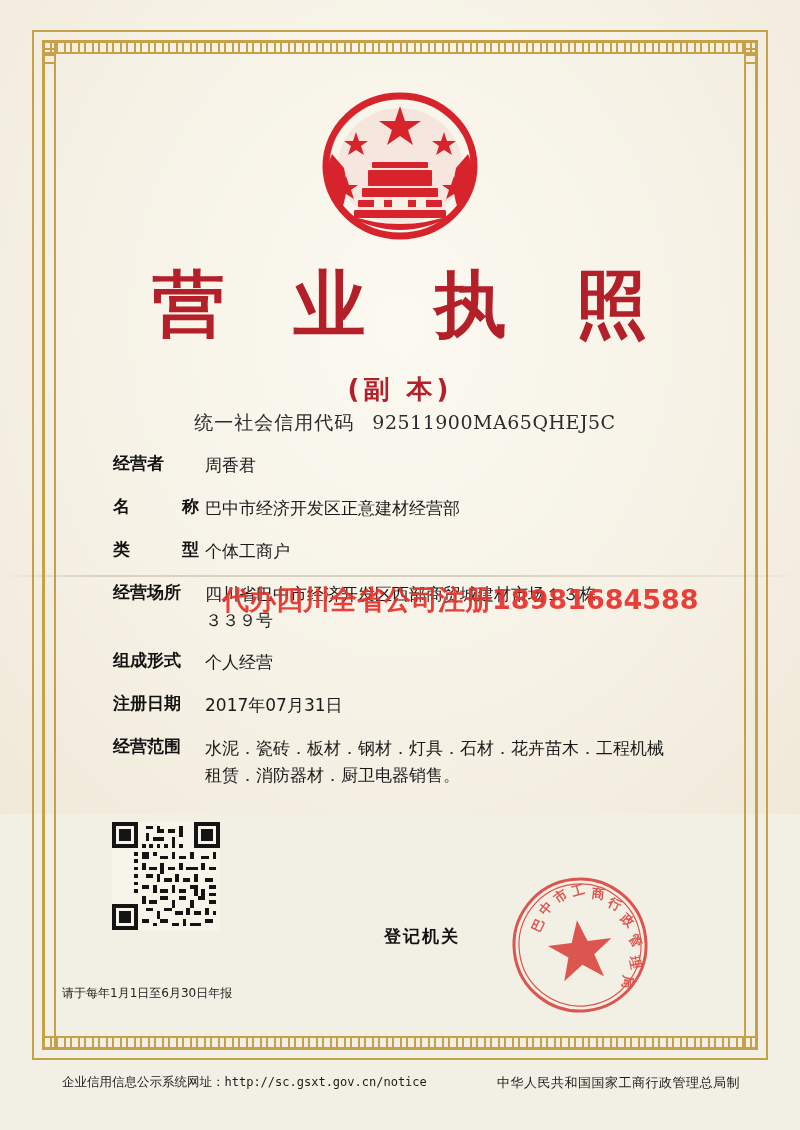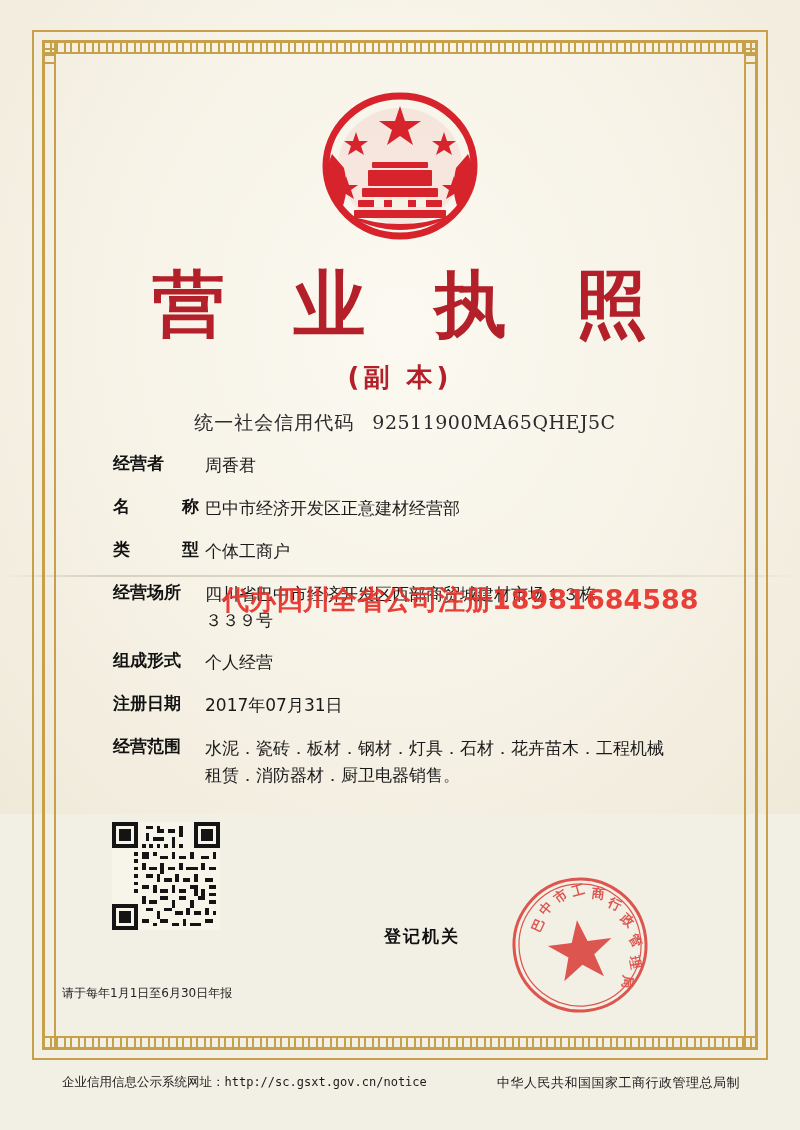--- a/index.html
+++ b/index.html
@@ -109,21 +109,21 @@
     font-weight: bold;
     font-size: 72px;
     letter-spacing: 22px;
     text-indent: 22px;
     color: #b3202a;
     line-height: 1;
   }
   .subtitle {
     position: absolute;
     left: 0; right: 0;
-    top: 360px;
+    top: 372px;
     text-align: center;
     font-family: "DejaVu Sans", "Liberation Sans", sans-serif;
     font-weight: bold;
     font-size: 26px;
     letter-spacing: 4px;
     color: #b3202a;
   }
   .credit-code {
     position: absolute;
     left: 10px; right: 0;

